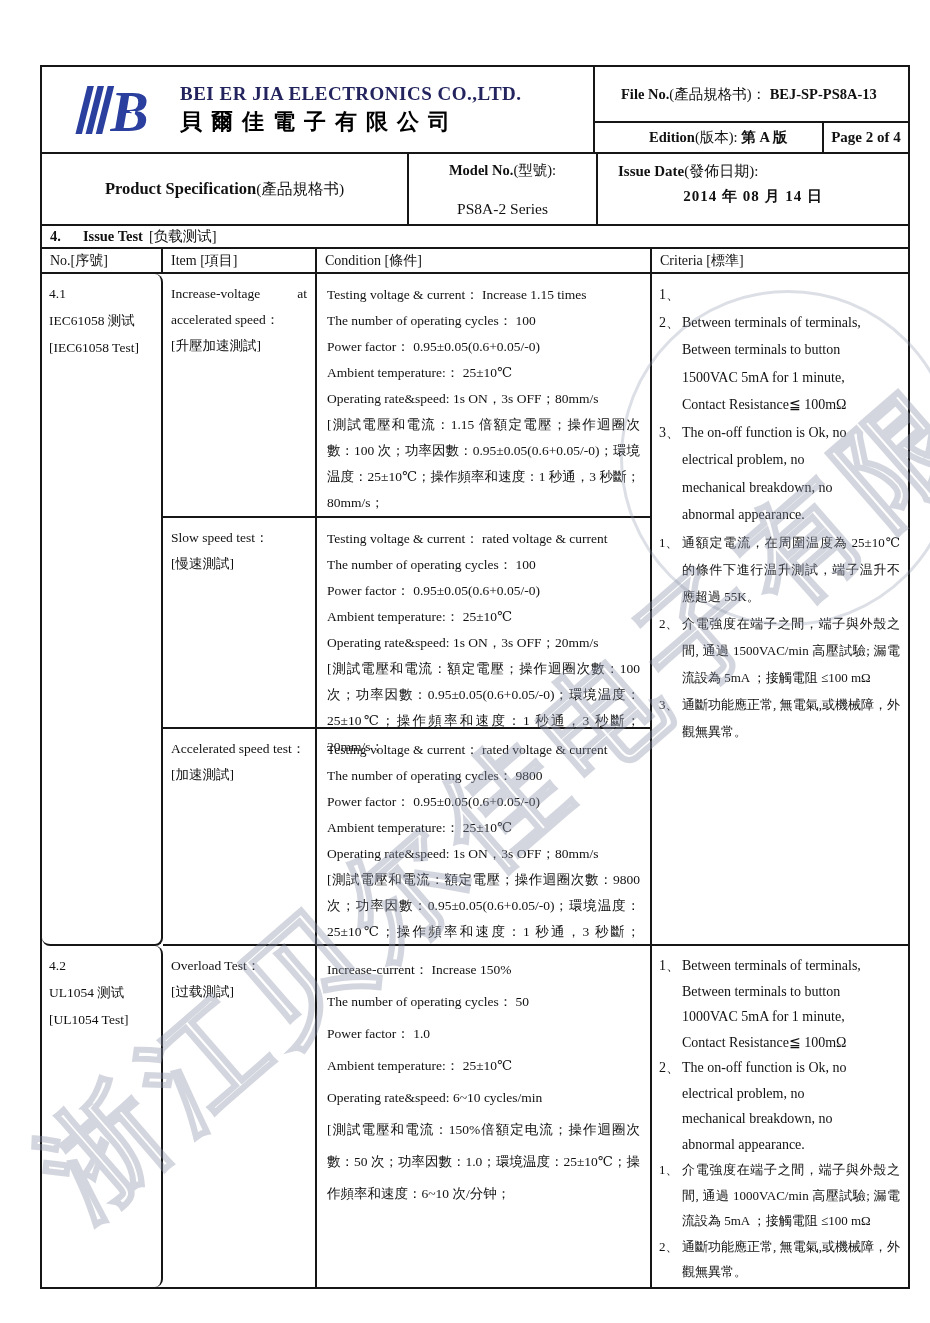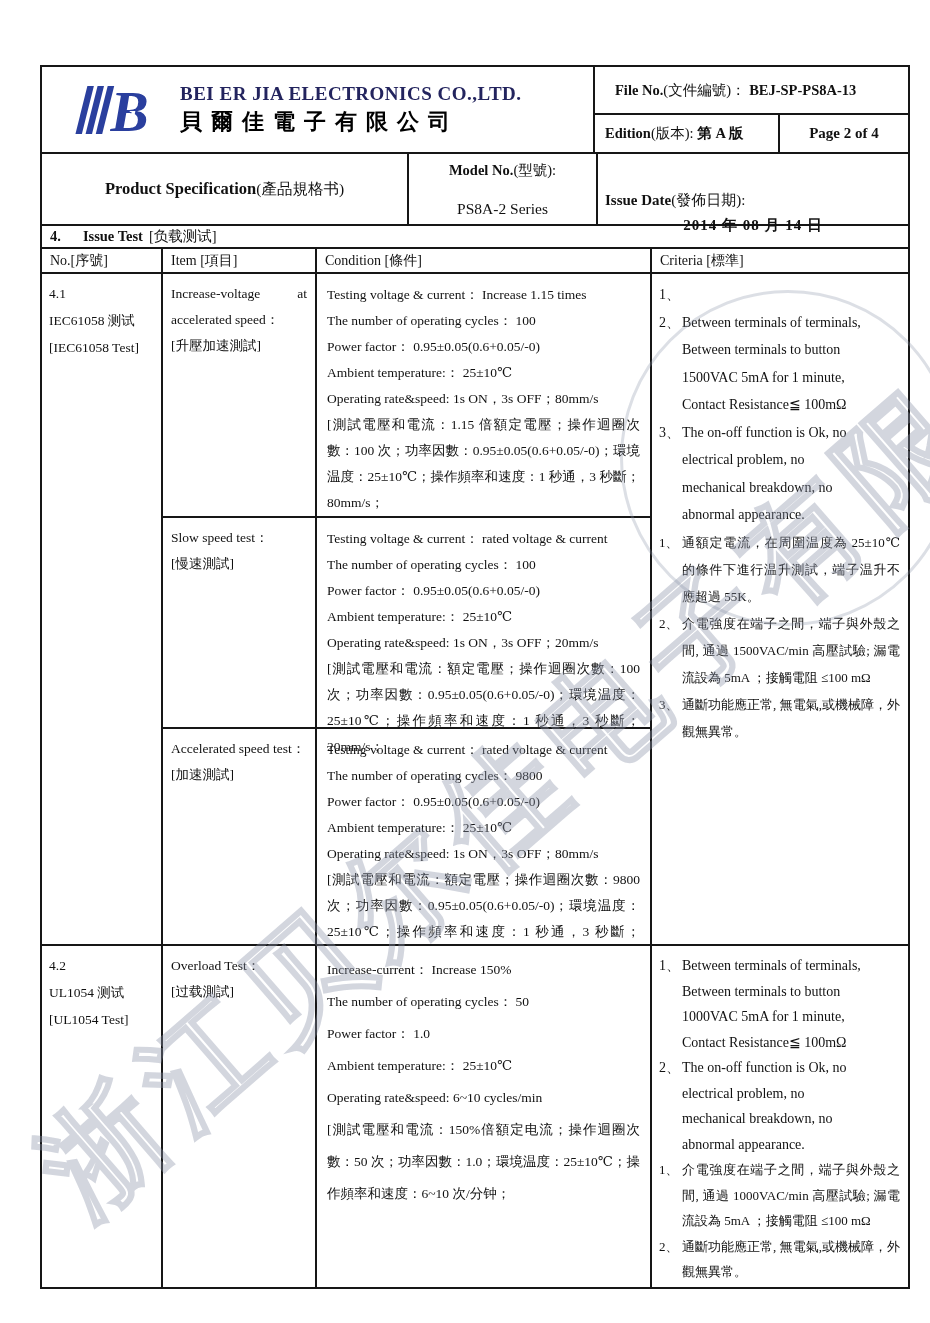--- a/index.html
+++ b/index.html
@@ -12,46 +12,46 @@
   .doc * { box-sizing:border-box; }
 
   
   .hr1 { display:flex; height:85px; }
   .logo-cell { width:553px; border-right:2px solid var(--ink); display:flex; align-items:center; padding-left:26px; gap:16px; }
   .logo { width:96px; height:58px; flex:none; }
   .company { display:flex; flex-direction:column; gap:2px; }
   .company-en { font-size:19px; font-weight:bold; color:#23245e; letter-spacing:0.5px; }
   .company-zh { font-size:22px; font-weight:bold; color:#000; letter-spacing:9px; }
   .hdr-right { flex:1; display:flex; flex-direction:column; }
-  .fileno { height:48px; border-bottom:2px solid var(--ink); display:flex; align-items:center; padding-left:20px; font-size:14.5px; }
-  .ed-pg { flex:1; display:flex; }
+  .fileno { height:56px; border-bottom:2px solid var(--ink); display:flex; align-items:center; padding-left:26px; font-size:14.5px; }
+  .ed-pg { flex:1; display:flex;padding-left:44px; }
   .edition { width:185px; border-right:2px solid var(--ink); display:flex; align-items:center; padding-left:10px; font-size:14.5px; }
   .pagebox { flex:1; display:flex; align-items:center; justify-content:center; font-weight:bold; font-size:15px; }
   .b { font-weight:bold; }
 
   
   .hr2 { display:flex; height:72px; border-top:2px solid var(--ink); }
   .ps-cell { width:367px; border-right:2px solid var(--ink); display:flex; align-items:center; justify-content:center; font-size:15.5px; }
   .ps-cell .b { font-size:16.5px; }
   .model-cell { width:189px; border-right:2px solid var(--ink); display:flex; flex-direction:column; align-items:center; justify-content:center; gap:20px; font-size:14.5px; }
   .model-cell .val { font-size:15.5px; font-weight:normal; }
-  .issue-cell { flex:1; padding:8px 7px; font-size:15px;margin-top:29px; }
+  .issue-cell { flex:1; padding:8px 20px; font-size:15px; }
   .issue-cell .val { display:block; text-align:center; font-weight:bold; margin-top:6px; letter-spacing:1px; }
 
   
   .section-bar { height:23px; border-top:2px solid var(--ink); display:flex; align-items:center; padding-left:8px; font-size:14.5px; }
   .section-bar .num { font-weight:bold; margin-right:22px; }
   .section-bar .ttl { font-weight:bold; margin-right:6px; }
 
   
   .tbl { border-top:2px solid var(--ink); display:grid; grid-template-columns:121px 154px 335px 256px; grid-template-rows:25px 672px 341px; }
   .c { border-right:2px solid var(--ink); border-bottom:2px solid var(--ink); overflow:hidden; }
   .nr { border-right:none; } .nb { border-bottom:none; }
   .th { font-size:14px; padding:2px 8px; display:flex; align-items:center; }
-  .no-cell { font-size:13.5px; line-height:27px; padding:6px 7px; white-space:pre-line; }
+  .no-cell { font-size:13.5px; line-height:27px; padding:6px 7px; white-space:pre-line;border-radius:8px; }
   .subwrap { grid-column:2/4; display:flex; flex-direction:column; }
   .subrow { display:flex; border-bottom:2px solid var(--ink); }
   .subrow.last { border-bottom:none; flex:1; }
   .sub1 { height:244px; } .sub2 { height:211px; }
   .item-cell { width:154px; border-right:2px solid var(--ink); font-size:13.5px; line-height:26px; padding:7px 8px; white-space:pre-line; text-align:justify; }
   .cond-cell { flex:1; font-size:13.5px; line-height:26px; padding:8px 10px 0 10px; white-space:pre-line; text-align:justify; }
   .cond-col { font-size:13.5px; line-height:32px; padding:8px 10px 0 10px; white-space:pre-line; text-align:justify; }
   .crit-cell { padding:7px 6px 0 4px; }
   .crit { display:flex; font-size:14px; line-height:27.5px; }
   .crit .n { width:26px; flex:none; padding-left:3px; }
@@ -83,21 +83,21 @@
         <text x="46" y="53" font-family="'Liberation Serif',serif" font-style="italic" font-weight="bold" font-size="62" fill="var(--logo_blue,#2a3f9e)">B</text>
         <text x="66" y="44" font-family="'Liberation Serif',serif" font-style="italic" font-weight="bold" font-size="28" fill="#ffffff">j</text>
       </svg>
       <div class="company">
         <span class="company-en">BEI ER JIA ELECTRONICS CO.,LTD.</span>
         <span class="company-zh">貝爾佳電子有限公司</span>
       </div>
     </div>
     <div class="hdr-right">
       <div class="fileno">
-        <span class="b">File No.</span><span>(文件編號)：</span>&nbsp;<span class="b">BEJ-SP-PS8A-13</span>
+        <span class="b">File No.</span><span>(產品規格书)：</span>&nbsp;<span class="b">BEJ-SP-PS8A-13</span>
       </div>
       <div class="ed-pg">
         <div class="edition">
           <span class="b">Edition</span><span>(版本): </span>&nbsp;<span class="b">第 A 版</span>
         </div>
         <div class="pagebox">Page 2 of 4</div>
       </div>
     </div>
   </div>
 

